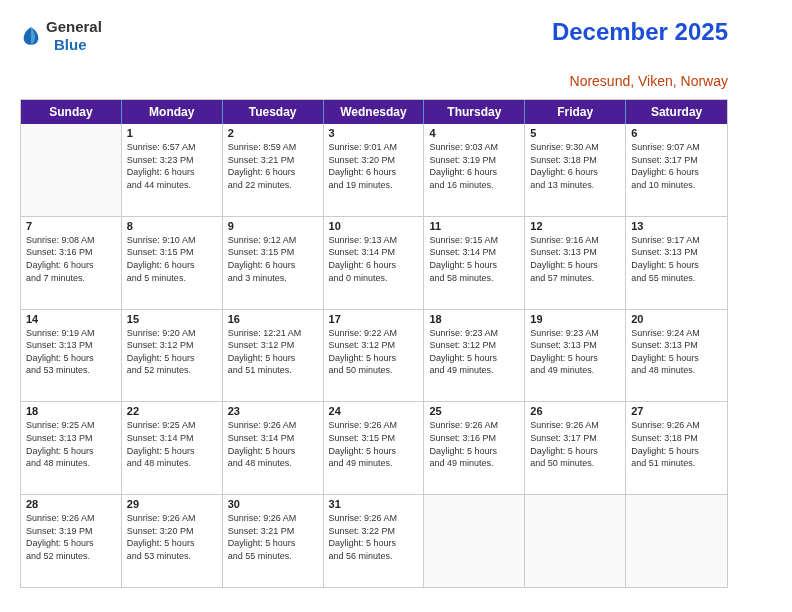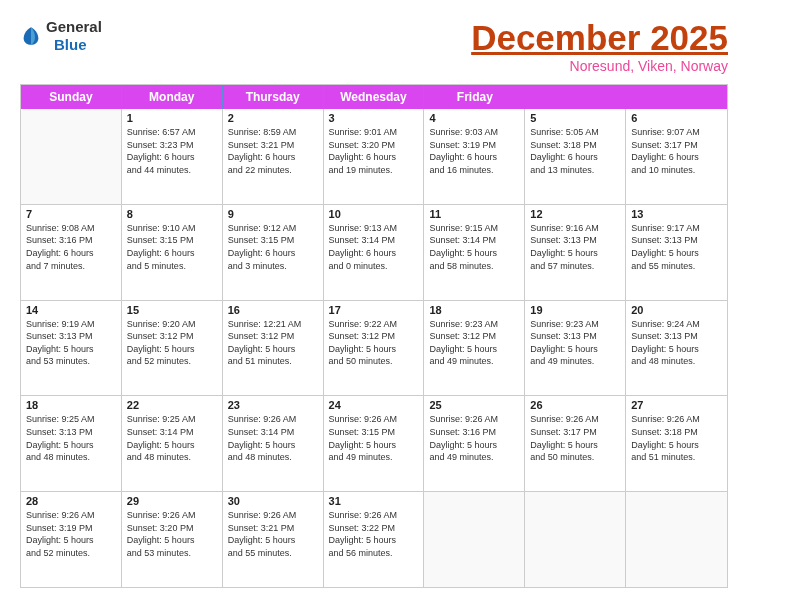--- a/index.html
+++ b/index.html
@@ -36,39 +36,39 @@
     .logo-general { color: #333; }
     .logo-blue { color: #1a6bb5; margin-left: 8px; }
     .logo-icon {
       width: 22px;
       height: 22px;
     }
     .title-block {
       text-align: right;
     }
     .month-title {
-      font-size: 35px;
+      font-size: 24px;
       font-weight: bold;
-      color: #c2410c;
-      text-decoration: underline;
+      color: #1d4ed8;
     }
     .location {
       font-size: 14px;
-      color: #ec4899;
+      color: #c2410c;
+      margin-top: 27px;
     }
     .calendar {
       flex: 1;
       display: flex;
       flex-direction: column;
       border: 1px solid #ccc;
     }
     .cal-header-row {
       display: grid;
       grid-template-columns: repeat(7, 1fr);
-      background: #d946ef;
+      background: #4c1d95;
     }
     .cal-header-cell {
       color: #fff;
       font-size: 12px;
       font-weight: bold;
       text-align: center;
       padding: 5px 2px;
       border-right: 1px solid #5a8fd5;
     }
     .cal-header-cell:last-child { border-right: none; }
@@ -124,23 +124,25 @@
     <div class="title-block">
       <div class="month-title">December 2025</div>
       <div class="location">Noresund, Viken, Norway</div>
     </div>
   </div>
 
   <div class="calendar">
     <div class="cal-header-row">
     <div class="cal-header-cell">Sunday</div>
         <div class="cal-header-cell">Monday</div>
+        <div class="cal-header-cell">Tuesday</div>
+        <div class="cal-header-cell">Wednesday</div>
         <div class="cal-header-cell">Thursday</div>
-        <div class="cal-header-cell">Wednesday</div>
         <div class="cal-header-cell">Friday</div>
+        <div class="cal-header-cell">Saturday</div>
       </div>
     <div class="cal-body">
     <div class="cal-row">
           <div class="cal-cell empty"></div>
           <div class="cal-cell">
             <div class="day-number">1</div>
             <div class="cell-line">Sunrise: 6:57 AM</div>
             <div class="cell-line">Sunset: 3:23 PM</div>
             <div class="cell-line">Daylight: 6 hours</div>
             <div class="cell-line">and 44 minutes.</div>
@@ -161,21 +163,21 @@
           </div>
           <div class="cal-cell">
             <div class="day-number">4</div>
             <div class="cell-line">Sunrise: 9:03 AM</div>
             <div class="cell-line">Sunset: 3:19 PM</div>
             <div class="cell-line">Daylight: 6 hours</div>
             <div class="cell-line">and 16 minutes.</div>
           </div>
           <div class="cal-cell">
             <div class="day-number">5</div>
-            <div class="cell-line">Sunrise: 5:05 AM</div>
+            <div class="cell-line">Sunrise: 9:30 AM</div>
             <div class="cell-line">Sunset: 3:18 PM</div>
             <div class="cell-line">Daylight: 6 hours</div>
             <div class="cell-line">and 13 minutes.</div>
           </div>
           <div class="cal-cell">
             <div class="day-number">6</div>
             <div class="cell-line">Sunrise: 9:07 AM</div>
             <div class="cell-line">Sunset: 3:17 PM</div>
             <div class="cell-line">Daylight: 6 hours</div>
             <div class="cell-line">and 10 minutes.</div>

